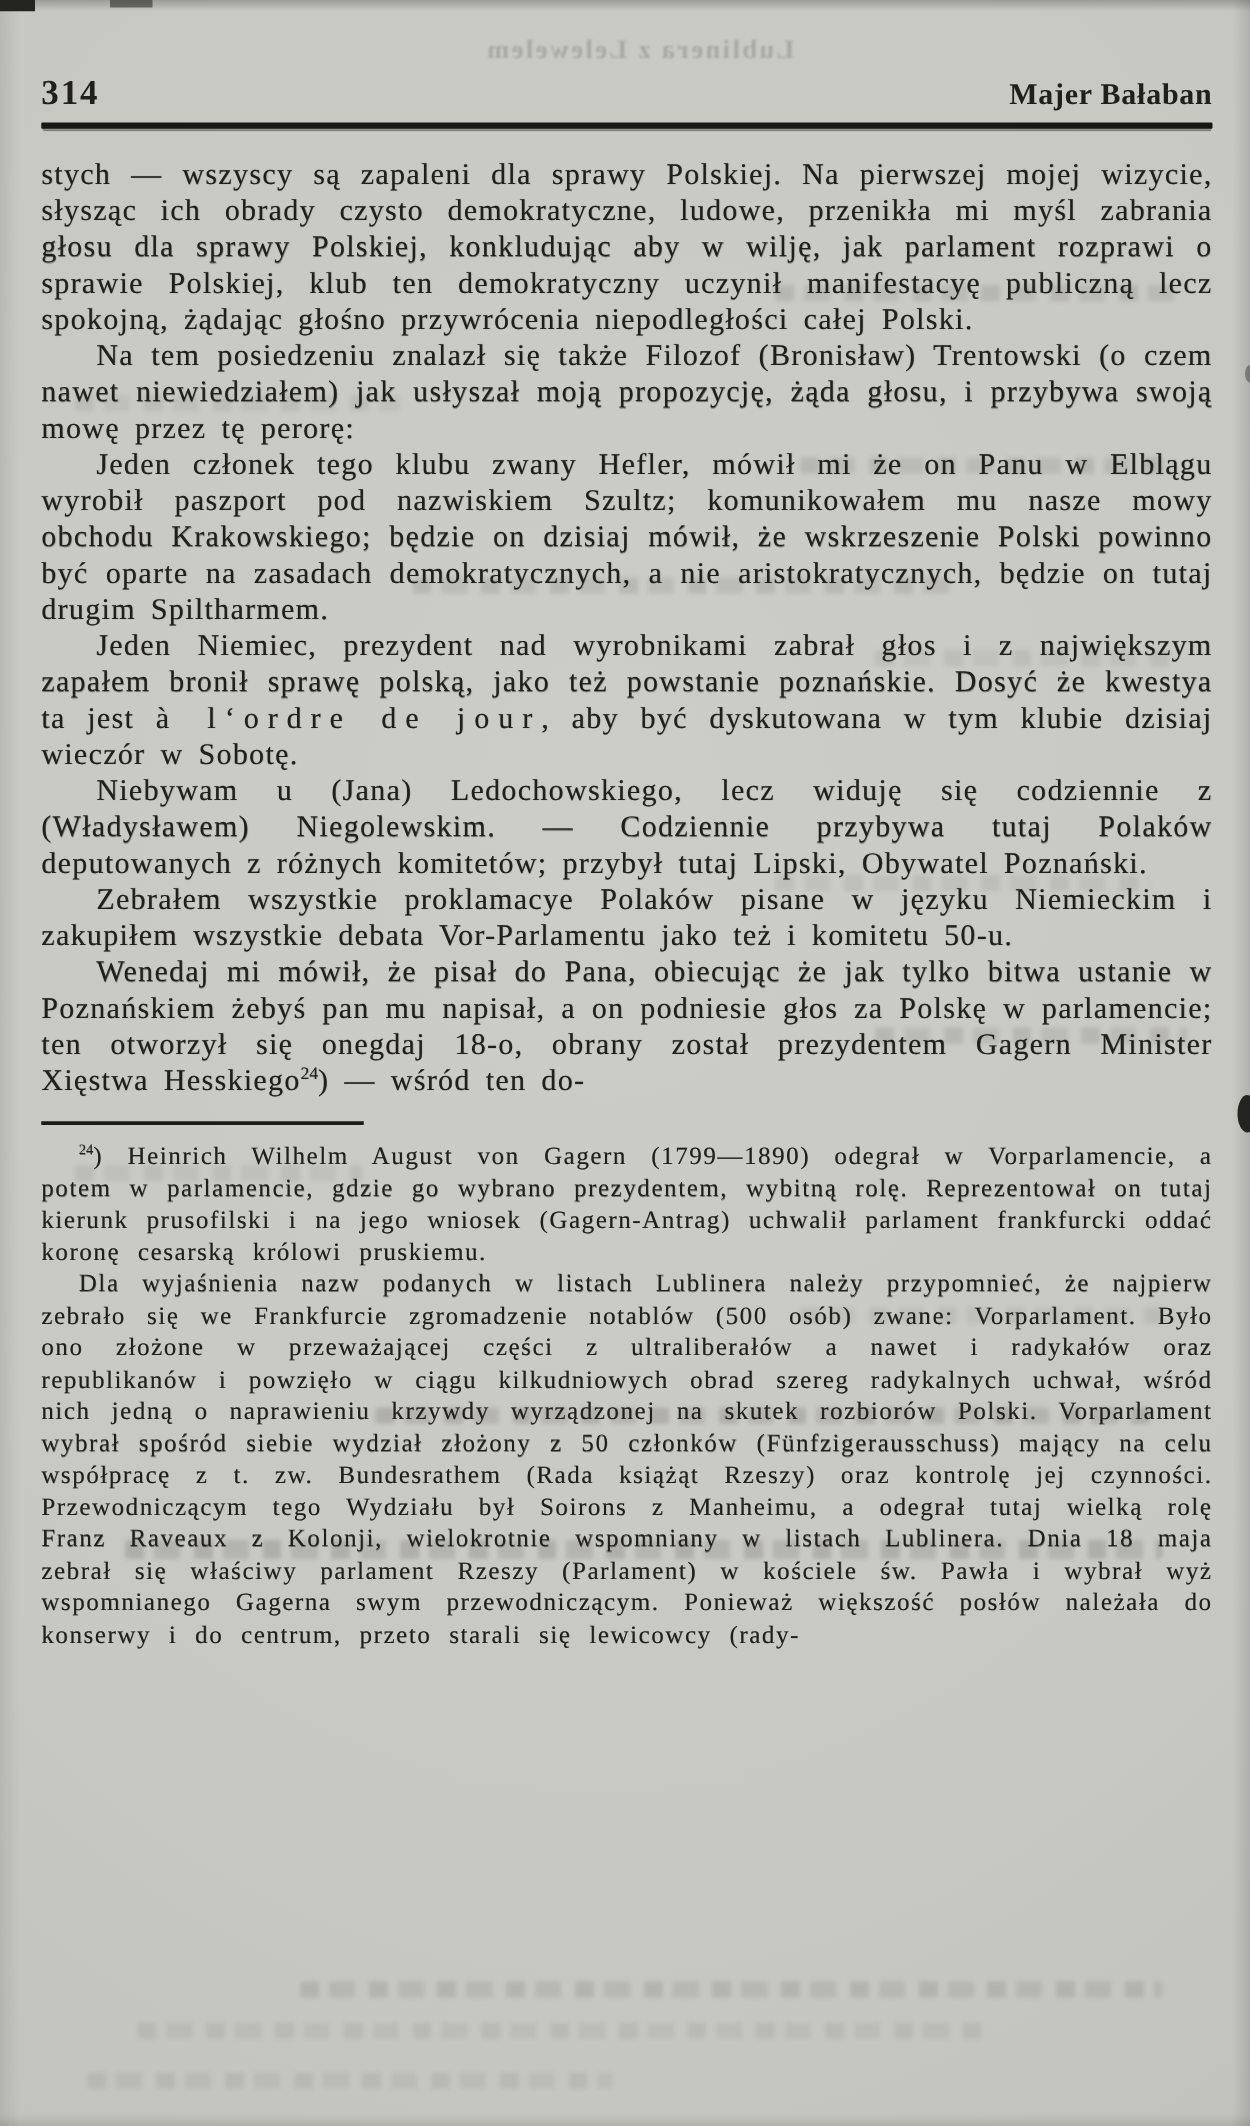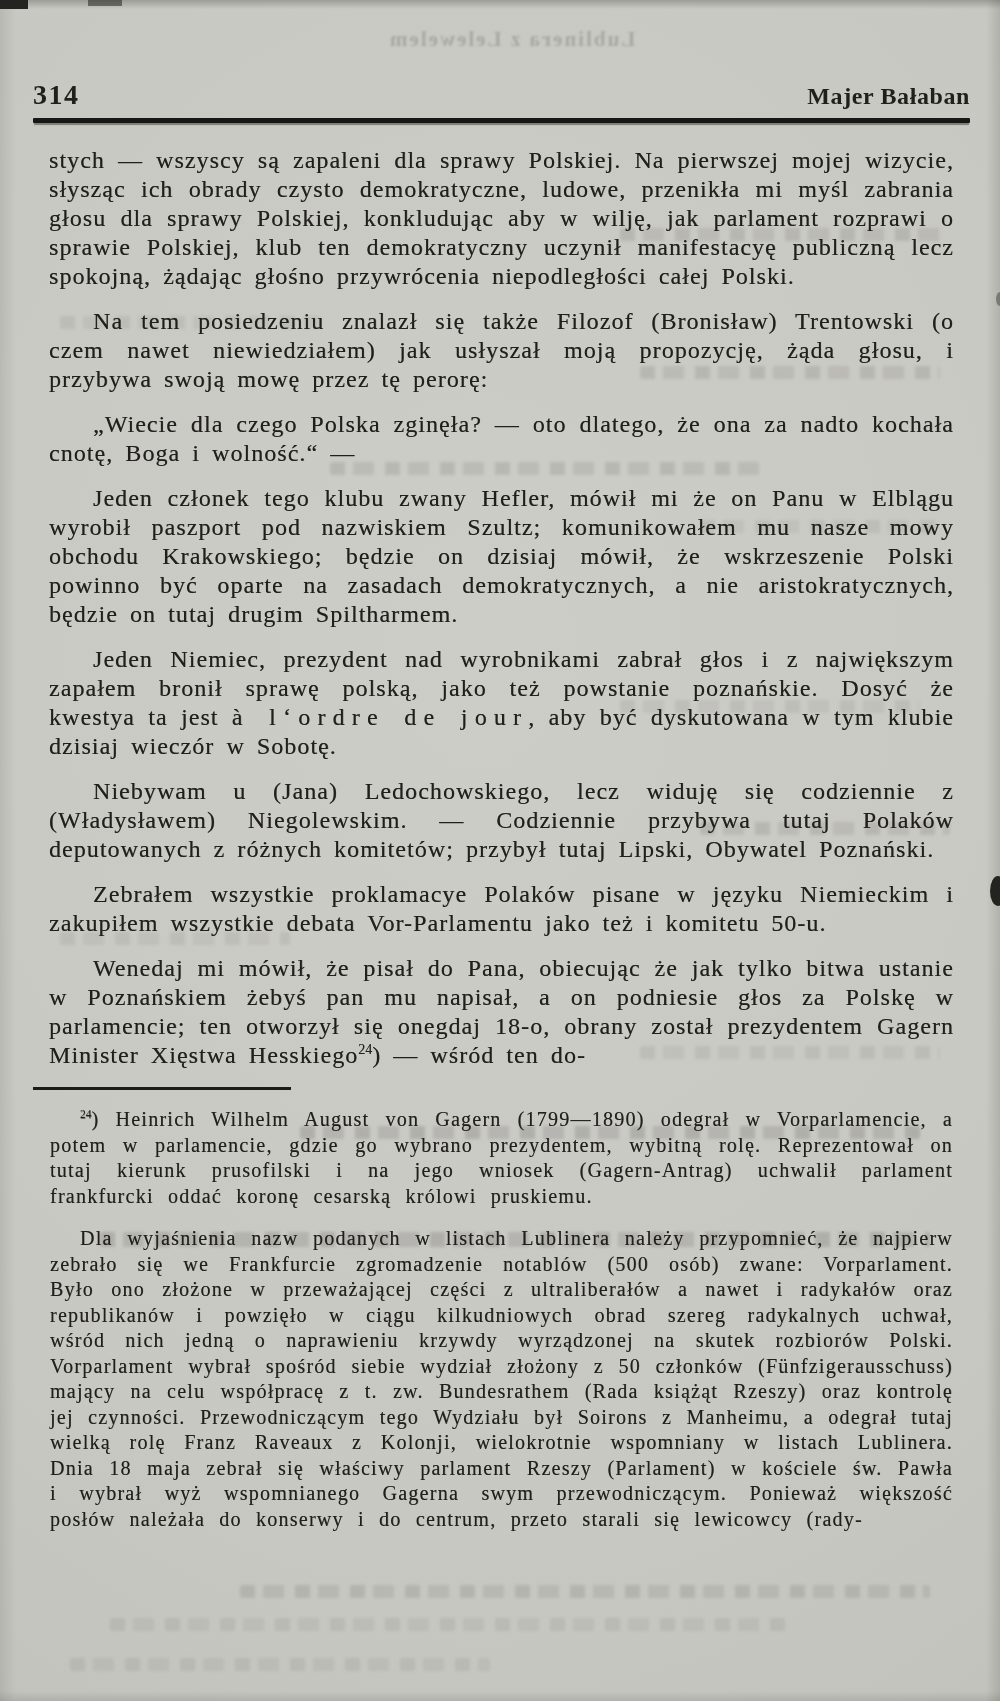--- a/index.html
+++ b/index.html
@@ -7,42 +7,42 @@
     position:relative;width:1000px;height:1701px;overflow:hidden;
     font-family:"Liberation Serif","DejaVu Serif",serif;color:#201f1c;
     background:
       linear-gradient(180deg, rgba(55,55,50,.30) 0, rgba(55,55,50,0) 9px),
       linear-gradient(0deg, rgba(55,55,50,.14) 0, rgba(55,55,50,0) 10px),
       linear-gradient(90deg, rgba(70,70,64,.12) 0, rgba(70,70,64,0) 16px),
       linear-gradient(270deg, rgba(70,70,64,.18) 0, rgba(70,70,64,0) 14px),
       radial-gradient(130% 95% at 48% 38%, #cdcdc8 0%, #c8c8c3 55%, #bdbdb8 100%);
   }
   .inner{position:absolute;left:33px;right:30px;top:0;}
-  .header{display:flex;justify-content:space-between;align-items:baseline;padding-top:36px;font-weight:bold;}
+  .header{display:flex;justify-content:space-between;align-items:baseline;padding-top:16px;font-weight:bold;}
   .pagenum{font-size:28px;letter-spacing:1.5px;}
   .author{font-size:24px;letter-spacing:.6px;margin-top:47px;}
   .ghost-head{
     position:absolute;left:355px;top:27px;transform:scaleX(-1);
     opacity:.30;filter:blur(1px);font-size:21px;font-weight:bold;
     color:#5d5c56;letter-spacing:2px;white-space:nowrap;
   }
   .rule{height:5px;background:#171715;margin-top:7px;border-radius:1px;
         box-shadow:0 3px 1px -1px rgba(48,48,44,.5);}
   .bodytext{margin-top:23px;font-size:24px;line-height:29px;text-align:justify;
             letter-spacing:1.05px;word-spacing:5px;
             text-shadow:.3px .3px .6px rgba(28,27,24,.55);}
-  .bodytext p{margin:16px;text-indent:44px;}
+  .bodytext p{margin:0;text-indent:44px;}
   .bodytext p.noindent{text-indent:0;}
   sup.fnref{font-size:.58em;vertical-align:super;line-height:0;letter-spacing:0;}
   .sp{letter-spacing:.30em;}
   .fnrule{width:258px;height:3px;background:#1b1b18;margin:17px 0 0 0;}
   .footnotes{margin-top:13px;font-size:20px;line-height:25.5px;text-align:justify;
              letter-spacing:1.25px;word-spacing:8px;
              text-shadow:.3px .3px .5px rgba(30,29,26,.5);}
-  .footnotes p{margin:17px;text-indent:30px;}
+  .footnotes p{margin:0;text-indent:30px;}
   .it{}
   
   .sm{position:absolute;height:13px;opacity:.45;filter:blur(1.7px);border-radius:3px;
       background:repeating-linear-gradient(90deg,
         rgba(92,90,84,.38) 0 15px, rgba(92,90,84,0) 15px 23px,
         rgba(92,90,84,.30) 23px 44px, rgba(92,90,84,0) 44px 55px);}
   .sm.strong{opacity:.62;}
   .sm.faint{opacity:.3;}
   
   .spk{position:absolute;background:#23231f;filter:blur(.6px);}
@@ -77,21 +77,20 @@
     <div class="header">
       <span class="pagenum">314</span>
       <span class="author">Majer Bałaban</span>
     </div>
     <span class="ghost-head">Lublinera z Lelewelem</span>
     <div class="rule"></div>
 
     <div class="bodytext">
       <p class="noindent"><span>stych — wszyscy są zapaleni dla sprawy Polskiej. Na pierwszej mojej wizycie, słysząc ich obrady czysto demokratyczne, ludowe, przenikła mi myśl zabrania głosu dla sprawy Polskiej, konkludując aby w wilję, jak parlament rozprawi o sprawie Polskiej, klub ten demokratyczny uczynił manifestacyę publiczną lecz spokojną, żądając głośno przywrócenia niepodległości całej Polski.</span></p>
       <p><span>Na tem posiedzeniu znalazł się także Filozof (Bronisław) Trentowski (o czem nawet niewiedziałem) jak usłyszał moją propozycję, żąda głosu, i przybywa swoją mowę przez tę perorę:</span></p>
-      <p><span>„Wiecie dla czego Polska zginęła? — oto dlatego, że ona za nadto kochała cnotę, Boga i wolność.“ —</span></p>
       <p><span>Jeden członek tego klubu zwany Hefler, mówił mi że on Panu w Elblągu wyrobił paszport pod nazwiskiem Szultz; komunikowałem mu nasze mowy obchodu Krakowskiego; będzie on dzisiaj mówił, że wskrzeszenie Polski powinno być oparte na zasadach demokratycznych, a nie aristokratycznych, będzie on tutaj drugim Spiltharmem.</span></p>
       <p><span>Jeden Niemiec, prezydent nad wyrobnikami zabrał głos i z największym zapałem bronił sprawę polską, jako też powstanie poznańskie. Dosyć że kwestya ta jest </span><span class="sp">à l‘ordre de jour</span><span>, aby być dyskutowana w tym klubie dzisiaj wieczór w Sobotę.</span></p>
       <p><span>Niebywam u (Jana) Ledochowskiego, lecz widuję się codziennie z (Władysławem) Niegolewskim. — Codziennie przybywa tutaj Polaków deputowanych z różnych komitetów; przybył tutaj Lipski, Obywatel Poznański.</span></p>
       <p><span>Zebrałem wszystkie proklamacye Polaków pisane w języku Niemieckim i zakupiłem wszystkie debata Vor-Parlamentu jako też i komitetu 50-u.</span></p>
       <p><span>Wenedaj mi mówił, że pisał do Pana, obiecując że jak tylko bitwa ustanie w Poznańskiem żebyś pan mu napisał, a on podniesie głos za Polskę w parlamencie; ten otworzył się onegdaj 18-o, obrany został prezydentem Gagern Minister Xięstwa Hesskiego</span><sup class="fnref">24</sup><span>) — wśród ten do-</span></p>
     </div>
 
     <div class="fnrule"></div>
 
     <div class="footnotes">

